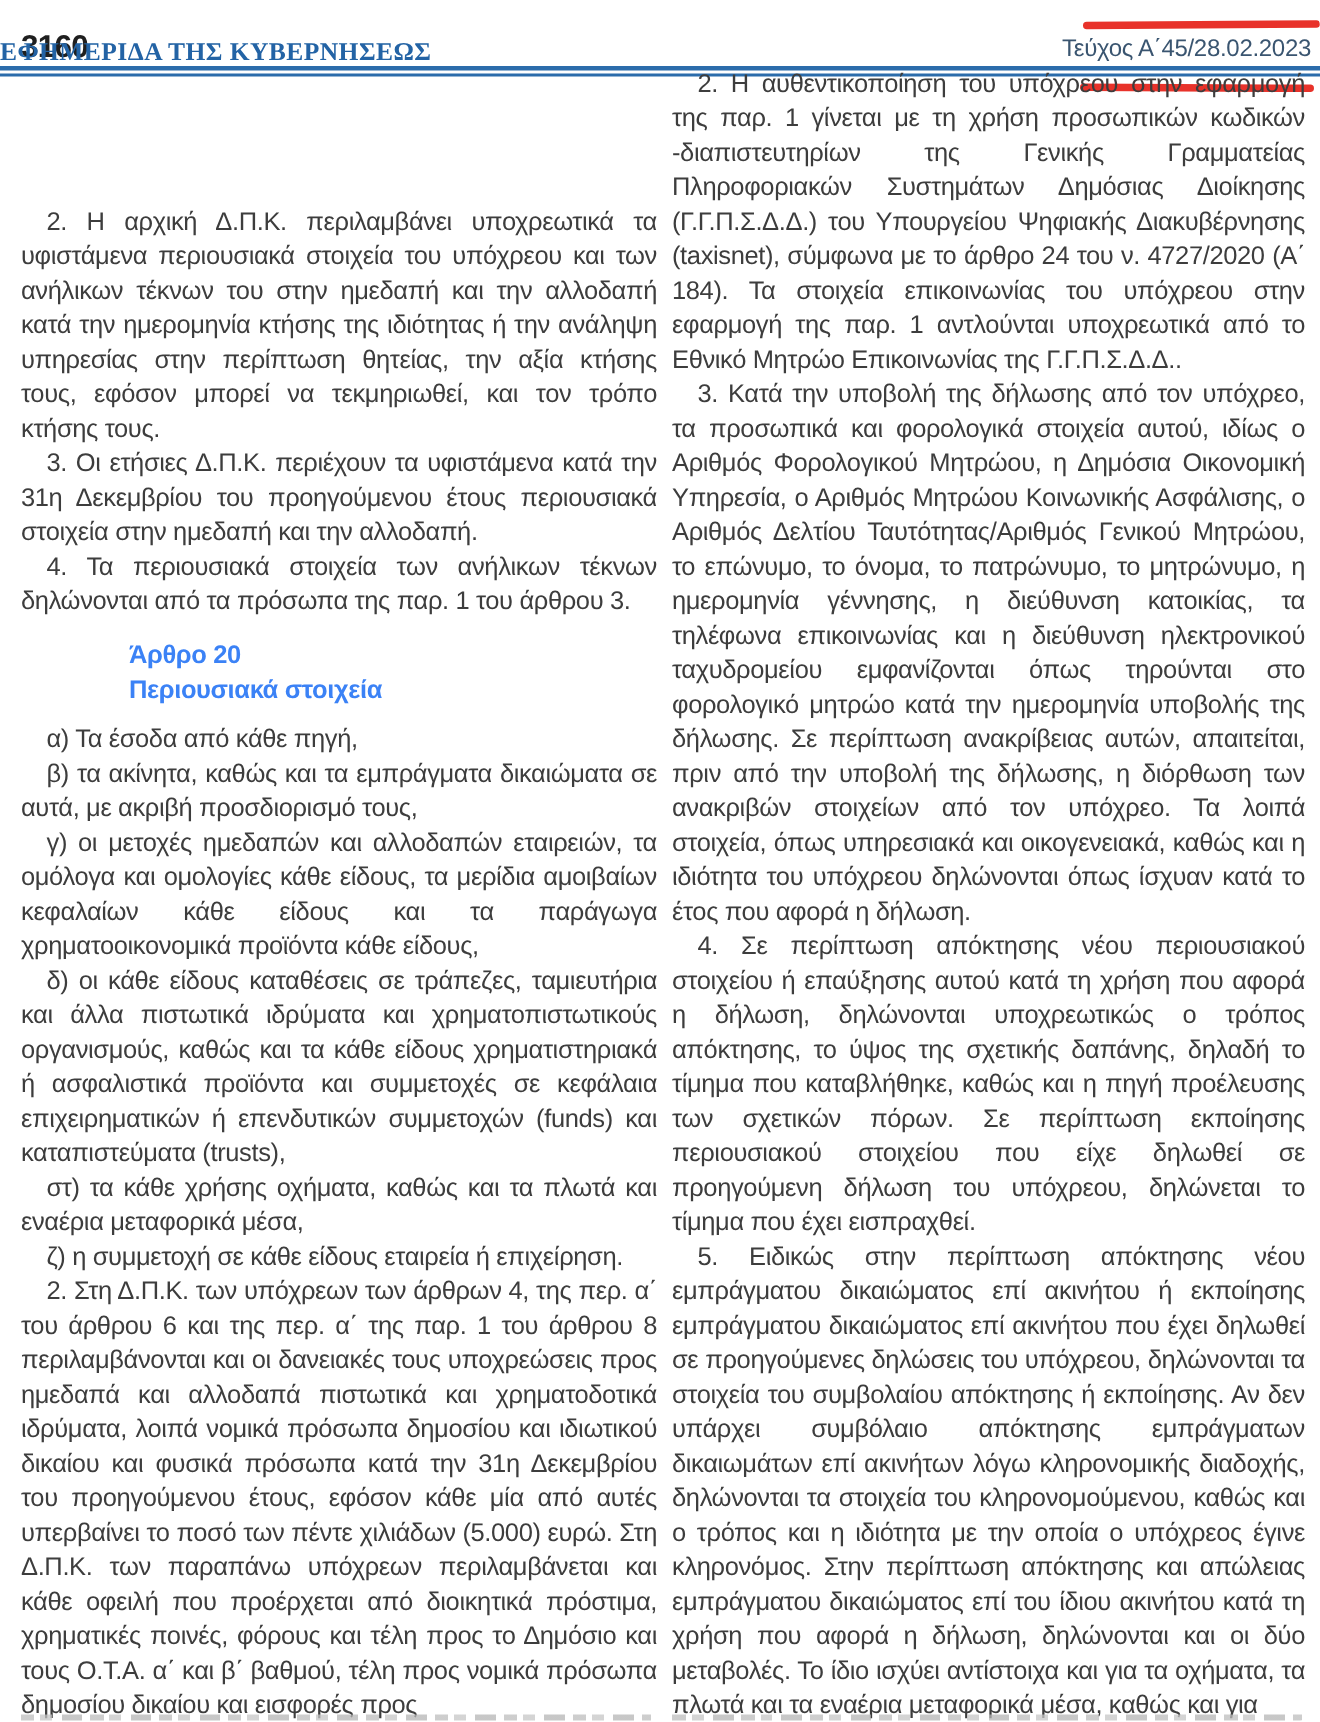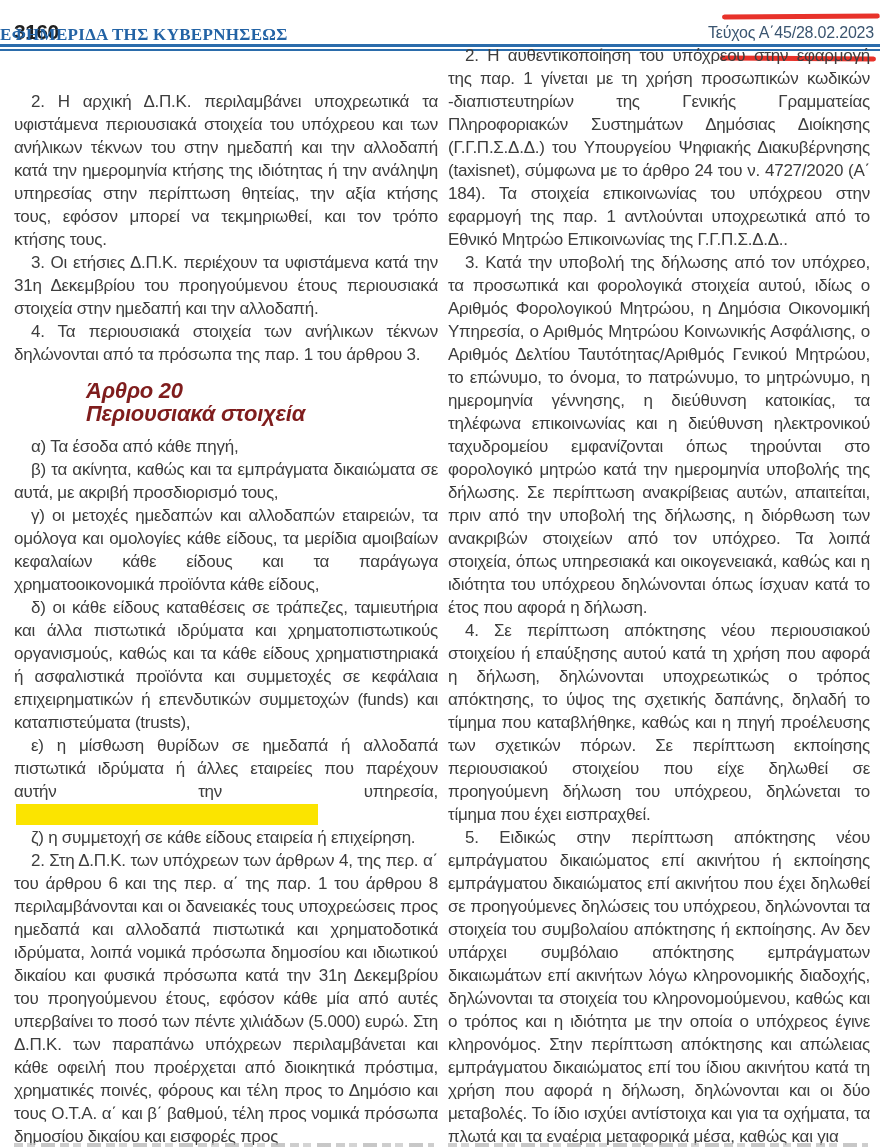--- a/index.html
+++ b/index.html
@@ -50,23 +50,22 @@
   .col.right{width:auto;flex:1;}
   .col-divider{width:1px;background:#8f8f8f;margin:0 5px 0 4px;}
   p{
     margin:0;text-align:justify;text-indent:17px;
     font-size:17px;line-height:23px;color:#3d3d3d;
     letter-spacing:-0.25px;
   }
   p.noindent{text-indent:0;}
   .article-heading{
     margin:13px 0 10px 72px;
-    font-size:22px;line-height:23px;font-weight:bold;color:#7f1d1d;
+    font-size:17px;line-height:23px;font-weight:bold;color:#3b82f6;
     letter-spacing:-0.25px;
-    font-style:italic;
   }
   .hl-bar{
     display:inline-block;width:302px;height:21px;
     background:#fbe400;vertical-align:-5px;margin-left:2px;
   }
   
   .clipped-line{
     position:absolute;bottom:1px;height:4px;opacity:.75;
     background:repeating-linear-gradient(90deg,
       #bdbdbd 0 9px,transparent 9px 13px,
@@ -98,22 +97,22 @@
       <div class="article-heading">
         <div>Άρθρο 20</div>
         <div>Περιουσιακά στοιχεία</div>
       </div>
 
       <p>α) Τα έσοδα από κάθε πηγή,</p>
       <p>β) τα ακίνητα, καθώς και τα εμπράγματα δικαιώματα σε αυτά, με ακριβή προσδιορισμό τους,</p>
       <p>γ) οι μετοχές ημεδαπών και αλλοδαπών εταιρειών, τα ομόλογα και ομολογίες κάθε είδους, τα μερίδια αμοιβαίων κεφαλαίων κάθε είδους και τα παράγωγα χρηματοοικονομικά προϊόντα κάθε είδους,</p>
       <p>δ) οι κάθε είδους καταθέσεις σε τράπεζες, ταμιευτήρια και άλλα πιστωτικά ιδρύματα και χρηματοπιστωτικούς οργανισμούς, καθώς και τα κάθε είδους χρηματιστηριακά ή ασφαλιστικά προϊόντα και συμμετοχές σε κεφάλαια επιχειρηματικών ή επενδυτικών συμμετοχών (funds) και καταπιστεύματα (trusts),</p>
 
-      <p><span>ε) η μίσθωση θυρίδων σε ημεδαπά ή αλλοδαπά πιστωτικά ιδρύματα ή άλλες εταιρείες που παρέχουν αυτήν την υπηρεσία,</span><span class="hl-bar"></span></p>
 
+      <p>στ) τα κάθε χρήσης οχήματα, καθώς και τα πλωτά και εναέρια μεταφορικά μέσα,</p>
       <p>ζ) η συμμετοχή σε κάθε είδους εταιρεία ή επιχείρηση.</p>
       <p>2. Στη Δ.Π.Κ. των υπόχρεων των άρθρων 4, της περ. α΄ του άρθρου 6 και της περ. α΄ της παρ. 1 του άρθρου 8 περιλαμβάνονται και οι δανειακές τους υποχρεώσεις προς ημεδαπά και αλλοδαπά πιστωτικά και χρηματοδοτικά ιδρύματα, λοιπά νομικά πρόσωπα δημοσίου και ιδιωτικού δικαίου και φυσικά πρόσωπα κατά την 31η Δεκεμβρίου του προηγούμενου έτους, εφόσον κάθε μία από αυτές υπερβαίνει το ποσό των πέντε χιλιάδων (5.000) ευρώ. Στη Δ.Π.Κ. των παραπάνω υπόχρεων περιλαμβάνεται και κάθε οφειλή που προέρχεται από διοικητικά πρόστιμα, χρηματικές ποινές, φόρους και τέλη προς το Δημόσιο και τους Ο.Τ.Α. α΄ και β΄ βαθμού, τέλη προς νομικά πρόσωπα δημοσίου δικαίου και εισφορές προς</p>
     </div>
 
     <div class="col-divider"></div>
 
     <div class="col right">
       <p>2. Η αυθεντικοποίηση του υπόχρεου στην εφαρμογή της παρ. 1 γίνεται με τη χρήση προσωπικών κωδικών -διαπιστευτηρίων της Γενικής Γραμματείας Πληροφοριακών Συστημάτων Δημόσιας Διοίκησης (Γ.Γ.Π.Σ.Δ.Δ.) του Υπουργείου Ψηφιακής Διακυβέρνησης (taxisnet), σύμφωνα με το άρθρο 24 του ν. 4727/2020 (Α΄ 184). Τα στοιχεία επικοινωνίας του υπόχρεου στην εφαρμογή της παρ. 1 αντλούνται υποχρεωτικά από το Εθνικό Μητρώο Επικοινωνίας της Γ.Γ.Π.Σ.Δ.Δ..</p>
       <p>3. Κατά την υποβολή της δήλωσης από τον υπόχρεο, τα προσωπικά και φορολογικά στοιχεία αυτού, ιδίως ο Αριθμός Φορολογικού Μητρώου, η Δημόσια Οικονομική Υπηρεσία, ο Αριθμός Μητρώου Κοινωνικής Ασφάλισης, ο Αριθμός Δελτίου Ταυτότητας/Αριθμός Γενικού Μητρώου, το επώνυμο, το όνομα, το πατρώνυμο, το μητρώνυμο, η ημερομηνία γέννησης, η διεύθυνση κατοικίας, τα τηλέφωνα επικοινωνίας και η διεύθυνση ηλεκτρονικού ταχυδρομείου εμφανίζονται όπως τηρούνται στο φορολογικό μητρώο κατά την ημερομηνία υποβολής της δήλωσης. Σε περίπτωση ανακρίβειας αυτών, απαιτείται, πριν από την υποβολή της δήλωσης, η διόρθωση των ανακριβών στοιχείων από τον υπόχρεο. Τα λοιπά στοιχεία, όπως υπηρεσιακά και οικογενειακά, καθώς και η ιδιότητα του υπόχρεου δηλώνονται όπως ίσχυαν κατά το έτος που αφορά η δήλωση.</p>
       <p>4. Σε περίπτωση απόκτησης νέου περιουσιακού στοιχείου ή επαύξησης αυτού κατά τη χρήση που αφορά η δήλωση, δηλώνονται υποχρεωτικώς ο τρόπος απόκτησης, το ύψος της σχετικής δαπάνης, δηλαδή το τίμημα που καταβλήθηκε, καθώς και η πηγή προέλευσης των σχετικών πόρων. Σε περίπτωση εκποίησης περιουσιακού στοιχείου που είχε δηλωθεί σε προηγούμενη δήλωση του υπόχρεου, δηλώνεται το τίμημα που έχει εισπραχθεί.</p>

